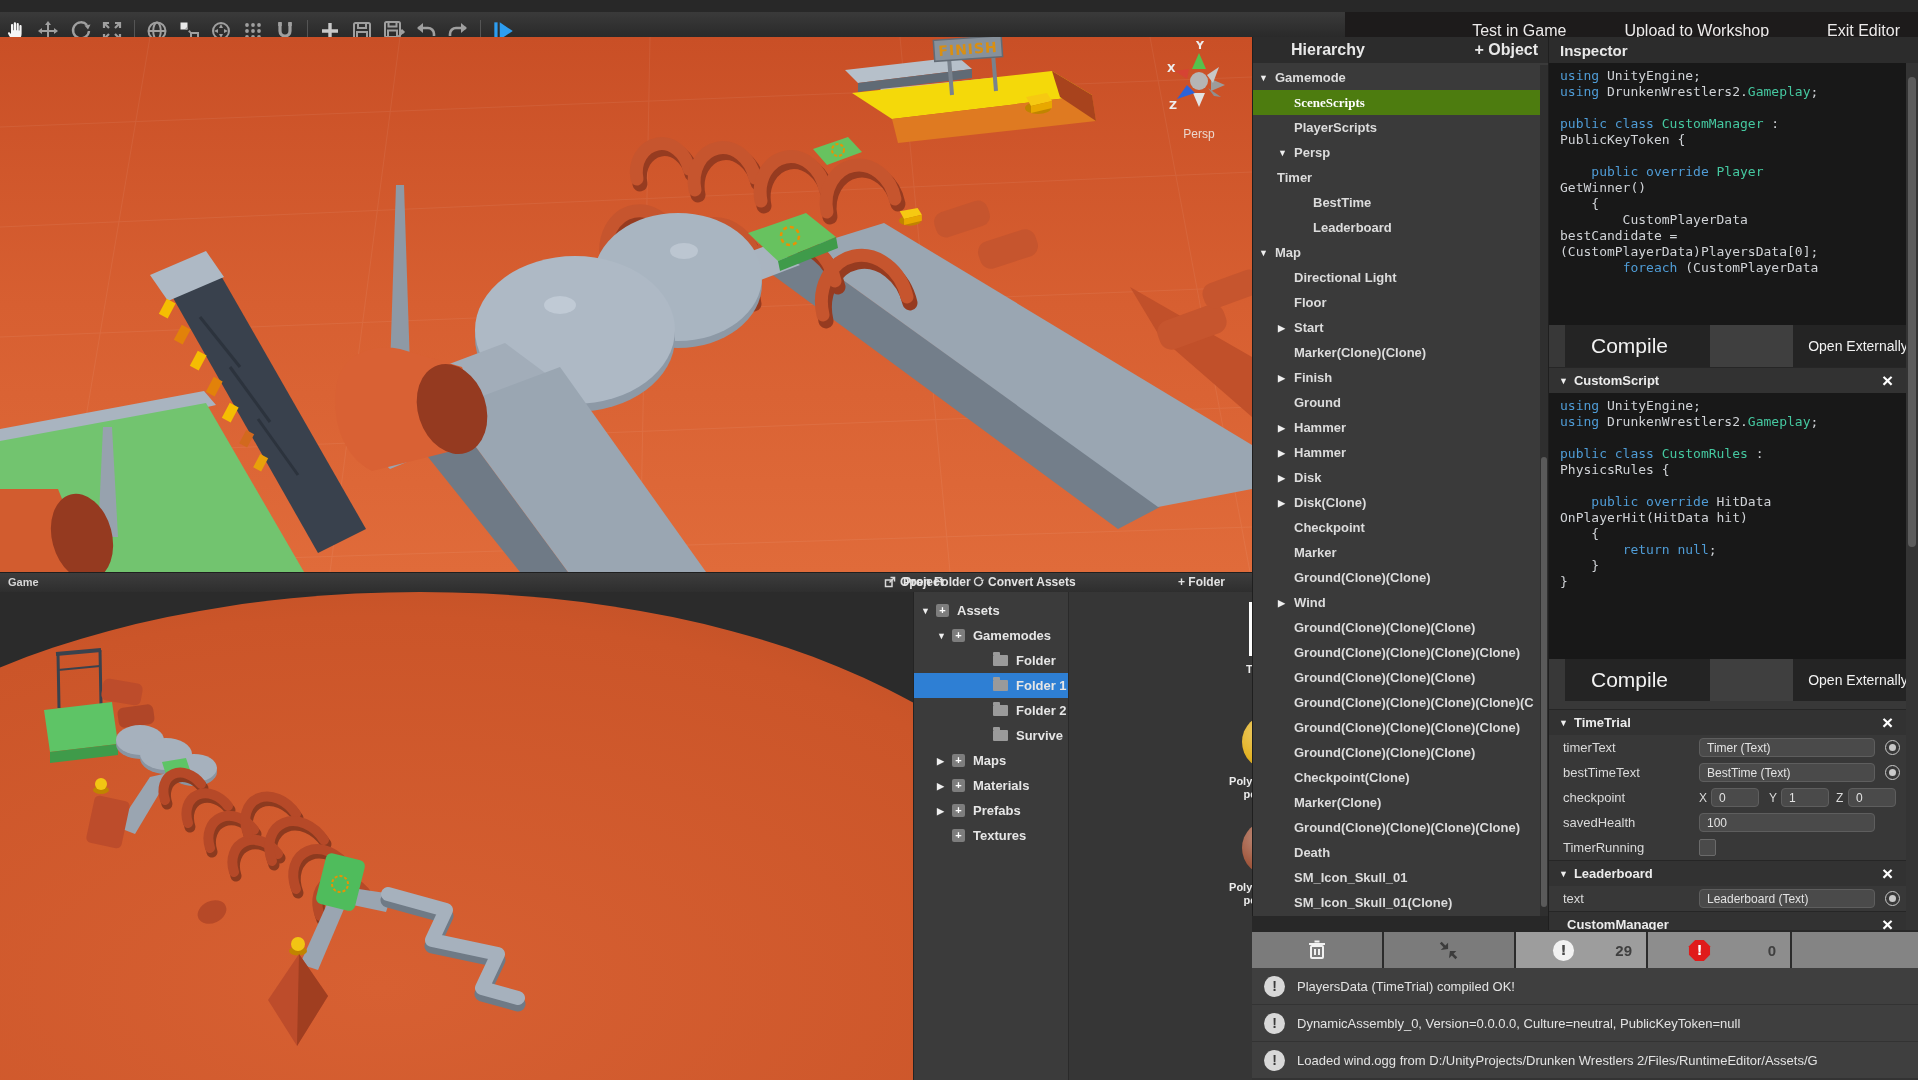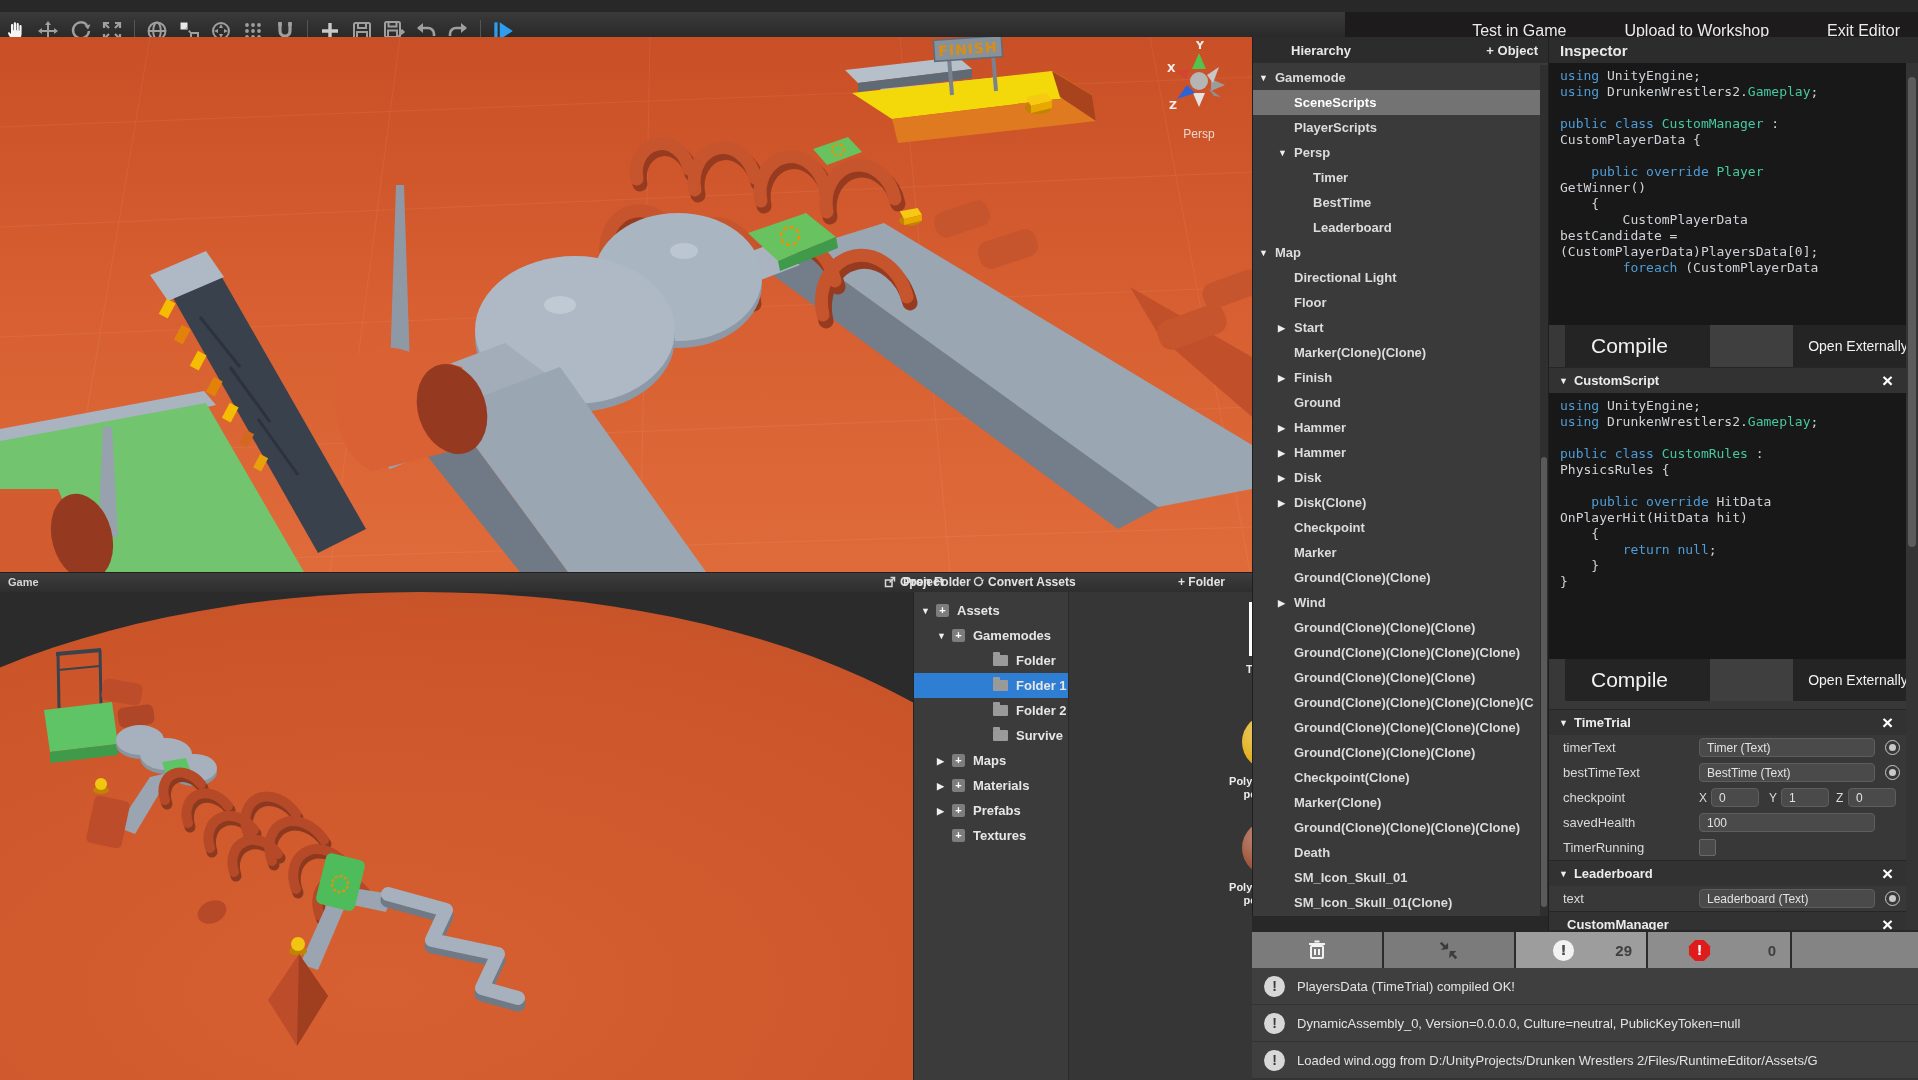--- a/index.html
+++ b/index.html
@@ -32,24 +32,24 @@
                 text-align:center;border-radius:2px;flex:none;font-weight:bold;}
   .icon-folder{width:15px;height:11px;background:#9a9a9a;border-radius:1px;position:relative;flex:none;}
   .icon-folder::before{content:"";position:absolute;left:0;top:-3px;width:7px;height:3px;background:#9a9a9a;border-radius:1px 1px 0 0;}
   #proj-assets{position:absolute;left:156px;top:0;width:183px;height:488px;}
   .asset-cell{position:absolute;width:84px;display:flex;flex-direction:column;align-items:center;gap:5px;cursor:pointer;}
   .asset-label{font-size:11px;font-weight:bold;color:#ececec;text-align:center;line-height:13px;word-break:break-all;width:84px;}
   .sphere{width:56px;height:56px;border-radius:50%;}
   
   #hier-panel{position:absolute;left:1252px;top:37px;width:296px;height:879px;background:#3a3a3a;border-left:1px solid #1f1f1f;box-sizing:border-box;overflow:hidden;}
   #hier-head{position:absolute;left:0;top:0;width:100%;height:26px;background:#2c2c2c;display:flex;align-items:center;justify-content:space-between;padding:0 10px;box-sizing:border-box;}
-  #hier-head .title{font-size:13px;font-weight:bold;color:#e8e8e8;padding-left:28px;}
+  #hier-head .title{font-size:16px;font-weight:bold;color:#e8e8e8;padding-left:28px;}
   #hier-rows{position:absolute;left:0;top:28px;width:100%;}
   .hrow{position:relative;height:25px;display:flex;align-items:center;font-size:13px;font-weight:bold;color:#dcdcdc;white-space:nowrap;overflow:hidden;cursor:pointer;}
-  .hrow.sel{background:#737373;color:#fff;}
+  .hrow.sel{background:#4d7c0f;color:#fff;font-family:Liberation Serif, serif;}
   .harrow{position:absolute;font-size:9px;color:#efefef;}
   #hier-scroll{position:absolute;right:0;top:28px;width:8px;height:851px;background:#2f2f2f;}
   #hier-thumb{position:absolute;left:1px;width:6px;border-radius:3px;background:#5a5a5a;}
   
   #inspector{position:absolute;left:1548px;top:37px;width:370px;height:893px;background:#383838;border-left:1px solid #1f1f1f;box-sizing:border-box;overflow:hidden;}
   #insp-head{height:26px;background:#2c2c2c;display:flex;align-items:center;padding:0 11px;}
   #insp-head .title{font-size:15px;font-weight:bold;color:#e8e8e8;}
   .codeblock{position:absolute;left:0;width:358px;background:#181818;font-family:"DejaVu Sans Mono",monospace;
              font-size:13px;line-height:16px;padding:5px 0 0 11px;box-sizing:border-box;overflow:hidden;}
   .code-line{white-space:pre;height:16px;}
@@ -599,21 +599,21 @@
         <div class="hrow sel" style="padding-left: 41px;">
           <span>SceneScripts</span>
         </div>
         <div class="hrow" style="padding-left: 41px;">
           <span>PlayerScripts</span>
         </div>
         <div class="hrow" style="padding-left: 41px;">
           <span class="harrow" style="left: 25px;">▼</span>
           <span>Persp</span>
         </div>
-        <div class="hrow" style="padding-left: 60px;">
+        <div class="hrow" style="padding-left: 24px;">
           <span>Timer</span>
         </div>
         <div class="hrow" style="padding-left: 60px;">
           <span>BestTime</span>
         </div>
         <div class="hrow" style="padding-left: 60px;">
           <span>Leaderboard</span>
         </div>
         <div class="hrow" style="padding-left: 22px;">
           <span class="harrow" style="left: 6px;">▼</span>
@@ -713,21 +713,21 @@
   <div id="inspector">
     <div id="insp-head">
       <span class="title">Inspector</span>
     </div>
 
     <div class="codeblock" style="top:26px;height:262px;">
         <div class="code-line"><span class="c-k">using</span><span class="c-p"> UnityEngine;</span></div>
         <div class="code-line"><span class="c-k">using</span><span class="c-p"> DrunkenWrestlers2.</span><span class="c-t">Gameplay</span><span class="c-p">;</span></div>
         <div class="code-line">&nbsp;</div>
         <div class="code-line"><span class="c-k">public class</span><span class="c-p"> </span><span class="c-t">CustomManager</span><span class="c-p"> :</span></div>
-        <div class="code-line"><span class="c-p">CustomPlayerData {</span></div>
+        <div class="code-line"><span class="c-p">PublicKeyToken {</span></div>
         <div class="code-line">&nbsp;</div>
         <div class="code-line"><span class="c-p">    </span><span class="c-k">public override</span><span class="c-p"> </span><span class="c-t">Player</span></div>
         <div class="code-line"><span class="c-p">GetWinner()</span></div>
         <div class="code-line"><span class="c-p">    {</span></div>
         <div class="code-line"><span class="c-p">        CustomPlayerData</span></div>
         <div class="code-line"><span class="c-p">bestCandidate =</span></div>
         <div class="code-line"><span class="c-p">(CustomPlayerData)PlayersData[0];</span></div>
         <div class="code-line"><span class="c-p">        </span><span class="c-k">foreach</span><span class="c-p"> (CustomPlayerData</span></div>
       </div>
     <div class="btnrow" style="top:288px;">

